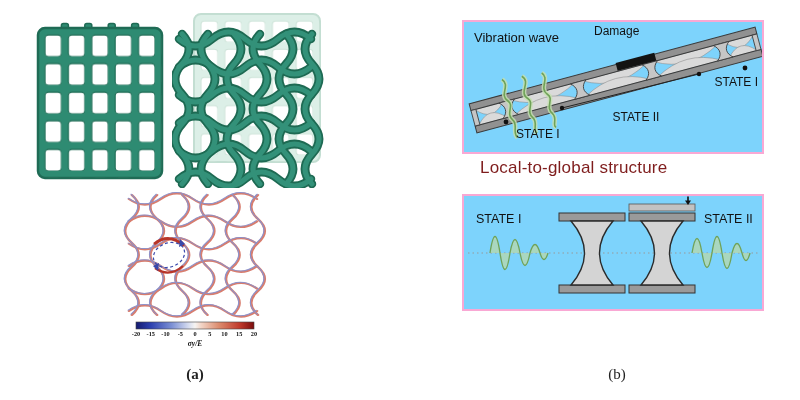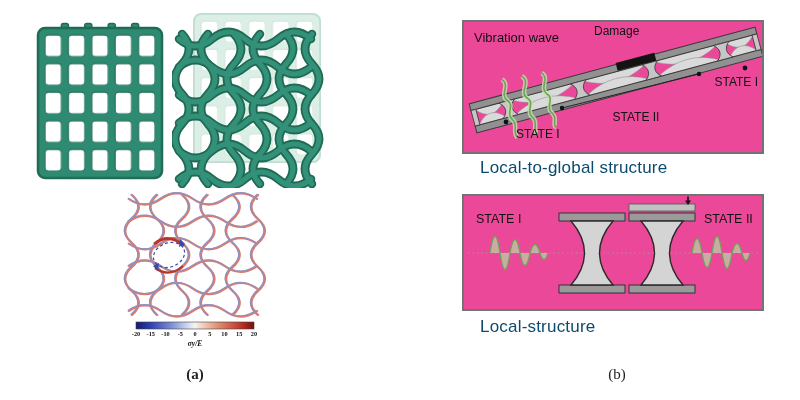--- a/index.html
+++ b/index.html
@@ -2,23 +2,23 @@
 <html><head>
 <meta charset="utf-8">
 <style>
   html,body{margin:0;padding:0;background:#ffffff;}
   .page{position:relative;width:800px;height:400px;background:#ffffff;overflow:hidden;
         font-family:"Liberation Sans","DejaVu Sans",sans-serif;}
   .abs{position:absolute;}
   .panel{position:absolute;top:4px;height:392px;}
   .panel-a{left:28px;width:334px;font-weight:bold;}
   .panel-b{left:458px;width:318px;}
-  .boxed{position:absolute;border:2px solid #737373;background:#ec4899;box-sizing:border-box;}
+  .boxed{position:absolute;border:2px solid #f9a8d4;background:#7dd3fc;box-sizing:border-box;}
   .caption{position:absolute;font-family:"Liberation Sans","DejaVu Sans",sans-serif;
-           font-size:17px;color:#0c4a6e;letter-spacing:.2px;white-space:nowrap;}
+           font-size:17px;color:#7f1d1d;letter-spacing:.2px;white-space:nowrap;}
   .sublabel{position:absolute;width:100%;text-align:center;
             font-family:"Liberation Serif","DejaVu Serif",serif;font-size:15px;color:#222;}
   svg{display:block;}
   svg text{font-family:"Liberation Sans","DejaVu Sans",sans-serif;fill:#111;}
   svg text.serif-t{font-family:"Liberation Serif","DejaVu Serif",serif;}
 </style>
 </head>
 <body>
 
 <div class="page">
@@ -199,18 +199,17 @@
           <g>
             <line x1="26" y1="0.5" x2="26" y2="5" stroke="#111" stroke-width="1.6"></line>
             <polygon points="23,4.5 29,4.5 26,9" fill="#111"></polygon>
           </g>
         </g>
         <text x="12" y="27" font-size="12.5">STATE I</text>
         <text x="240" y="27" font-size="12.5">STATE II</text>
       </svg>
     </div>
 
-    <div class="caption" style="left:22px;top:313px">Local-structure</div>
 
     <div class="sublabel" style="top:362px">(b)</div>
   </div>
 
 </div>
 
 </body></html>

